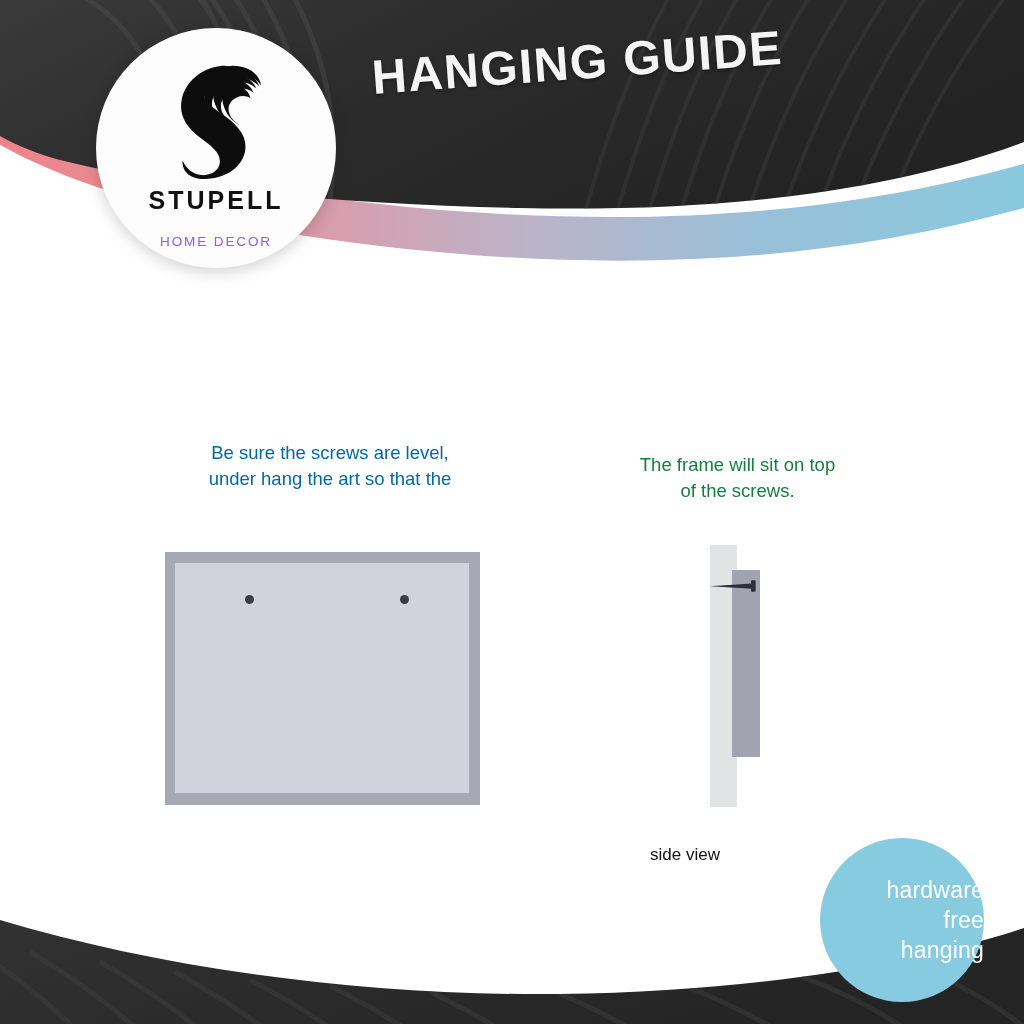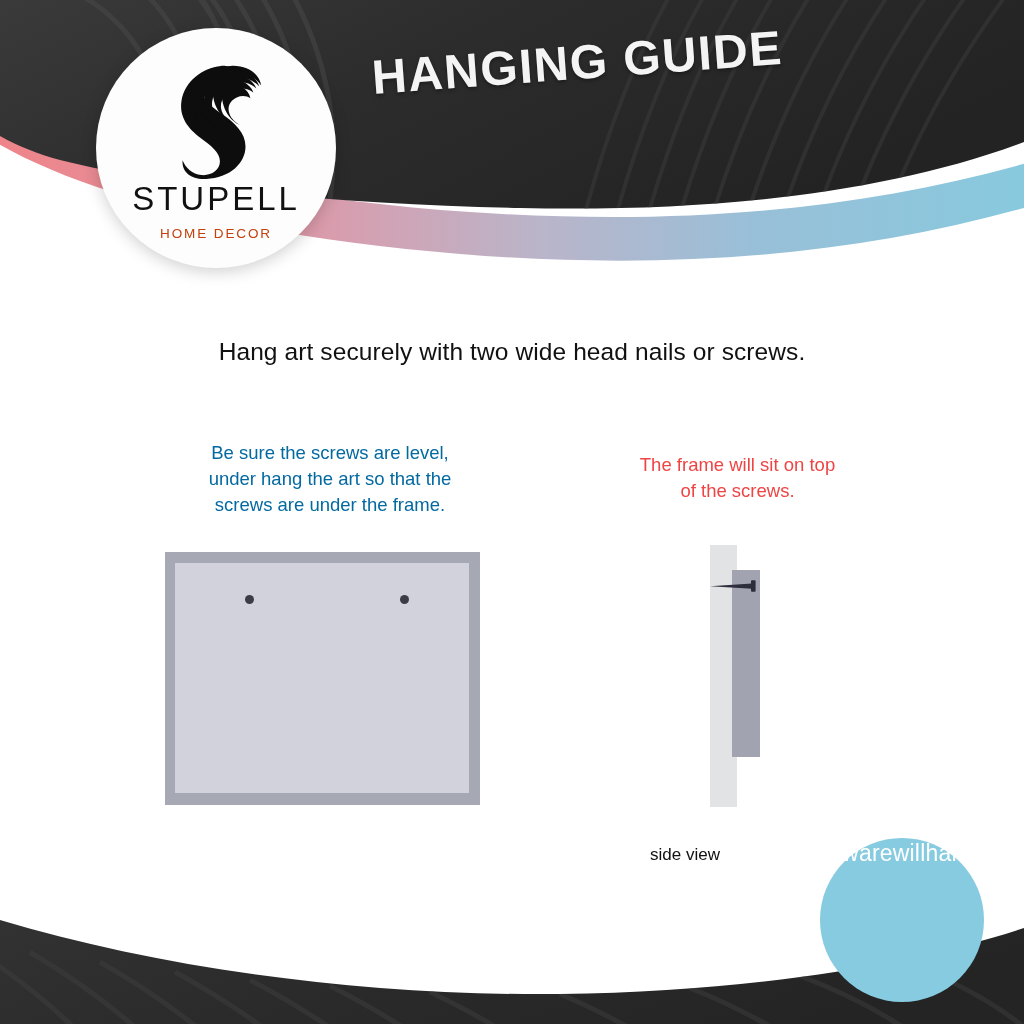--- a/index.html
+++ b/index.html
@@ -18,25 +18,25 @@
   
   .logo-badge{
     position:absolute;left:96px;top:28px;width:240px;height:240px;
     border-radius:50%;background:#fdfdfd;
     box-shadow:0 4px 16px rgba(0,0,0,.18);
     display:flex;flex-direction:column;align-items:center;justify-content:flex-start;
     z-index:6;
   }
   .logo-mark{width:118px;height:120px;margin-top:32px;}
   .logo-name{
-    font-size:33px;letter-spacing:3.0px;color:#111;
-    font-family:"Liberation Sans", sans-serif;font-weight:400;
+    font-size:25px;letter-spacing:3.0px;color:#111;margin-top:6px;
+    font-family:"Liberation Sans", sans-serif;font-weight:700;
   }
   .logo-sub{
-    font-size:13.5px;letter-spacing:1.9px;color:#c2410c;margin-top:8px;
+    font-size:13.5px;letter-spacing:1.9px;color:#8b5cf6;margin-top:19px;
     font-family:"Liberation Sans", sans-serif;font-weight:400;
   }
 
   
   .header-title{
     position:absolute;left:372px;top:50px;
     font-size:48px;font-weight:700;letter-spacing:1.5px;
     color:#f4f4f4;
     transform:rotate(-4.2deg);
     transform-origin:left center;
@@ -58,21 +58,21 @@
     letter-spacing:.1px;z-index:5;
   }
 
   
   .caption-left{
     position:absolute;left:130px;top:440px;width:400px;
     text-align:center;font-size:18.5px;line-height:26px;color:#0369a1;z-index:5;
   }
   .caption-right{
     position:absolute;left:565px;top:452px;width:345px;
-    text-align:center;font-size:18.5px;line-height:26px;color:#ef4444;z-index:5;
+    text-align:center;font-size:18.5px;line-height:26px;color:#15803d;z-index:5;
   }
 
   
   .front-view{
     position:absolute;left:165px;top:552px;width:315px;height:253px;
     background:#a6a8b3;z-index:4;
   }
   .front-view-inner{
     position:absolute;left:10px;top:11px;right:11px;bottom:12px;
     background:#d1d2dc;
@@ -95,21 +95,21 @@
   .nail-svg{position:absolute;left:8px;top:32px;width:62px;height:18px;}
   .label-side{
     position:absolute;left:650px;top:845px;width:200px;text-align:left;
     font-size:17px;color:#111;z-index:5;
   }
 
   
   .hw-badge{
     position:absolute;left:820px;top:838px;width:164px;height:164px;
     border-radius:50%;background:#86cbe0;
-    display:flex;flex-direction:row;align-items:flex-start;justify-content:center;
+    display:flex;flex-direction:column;align-items:flex-end;justify-content:center;
     z-index:7;
   }
   .hw-badge span{
     display:block;color:#ffffff;font-size:23px;line-height:30px;
     text-align:center;letter-spacing:.2px;font-weight:400;
   }
 </style>
 </head>
 <body>
 
@@ -213,26 +213,24 @@
                C91,36 86,36 81,38 C75,41 72,46 73,52 C74,58 78,62 84,66
                C77,63 64,52 66,28 Z" fill="#0d0d0d"></path>
     </svg>
     <div class="logo-name">STUPELL</div>
     <div class="logo-sub">HOME DECOR</div>
   </div>
 
   <div class="header-title">HANGING GUIDE</div>
 
 
-  <div class="lead-text">Hang art securely with two wide head nails or screws.</div>
 
   <div class="caption-left">
     <div>Be sure the screws are level,</div>
     <div>under hang the art so that the</div>
-    <div>screws are under the frame.</div>
   </div>
 
   <div class="caption-right">
     <div>The frame will sit on top</div>
     <div>of the screws.</div>
   </div>
 
   <div class="front-view">
     <div class="front-view-inner">
       <div class="screw-dot left"></div>
@@ -245,17 +243,17 @@
     <div class="side-frame"></div>
     <svg class="nail-svg" viewBox="0 0 62 18">
       <path d="M2,9.2 L44,6.6 L44,11.8 Z" fill="#2c2e3c"></path>
       <rect x="43" y="3.2" width="4.6" height="11.6" rx="1" fill="#2c2e3c"></rect>
     </svg>
   </div>
   <div class="label-side">side view</div>
 
   <div class="hw-badge">
     <span>hardware</span>
-    <span>will</span>
+    <span>free</span>
     <span>hanging</span>
   </div>
 
 </div>
 
 </body></html>

